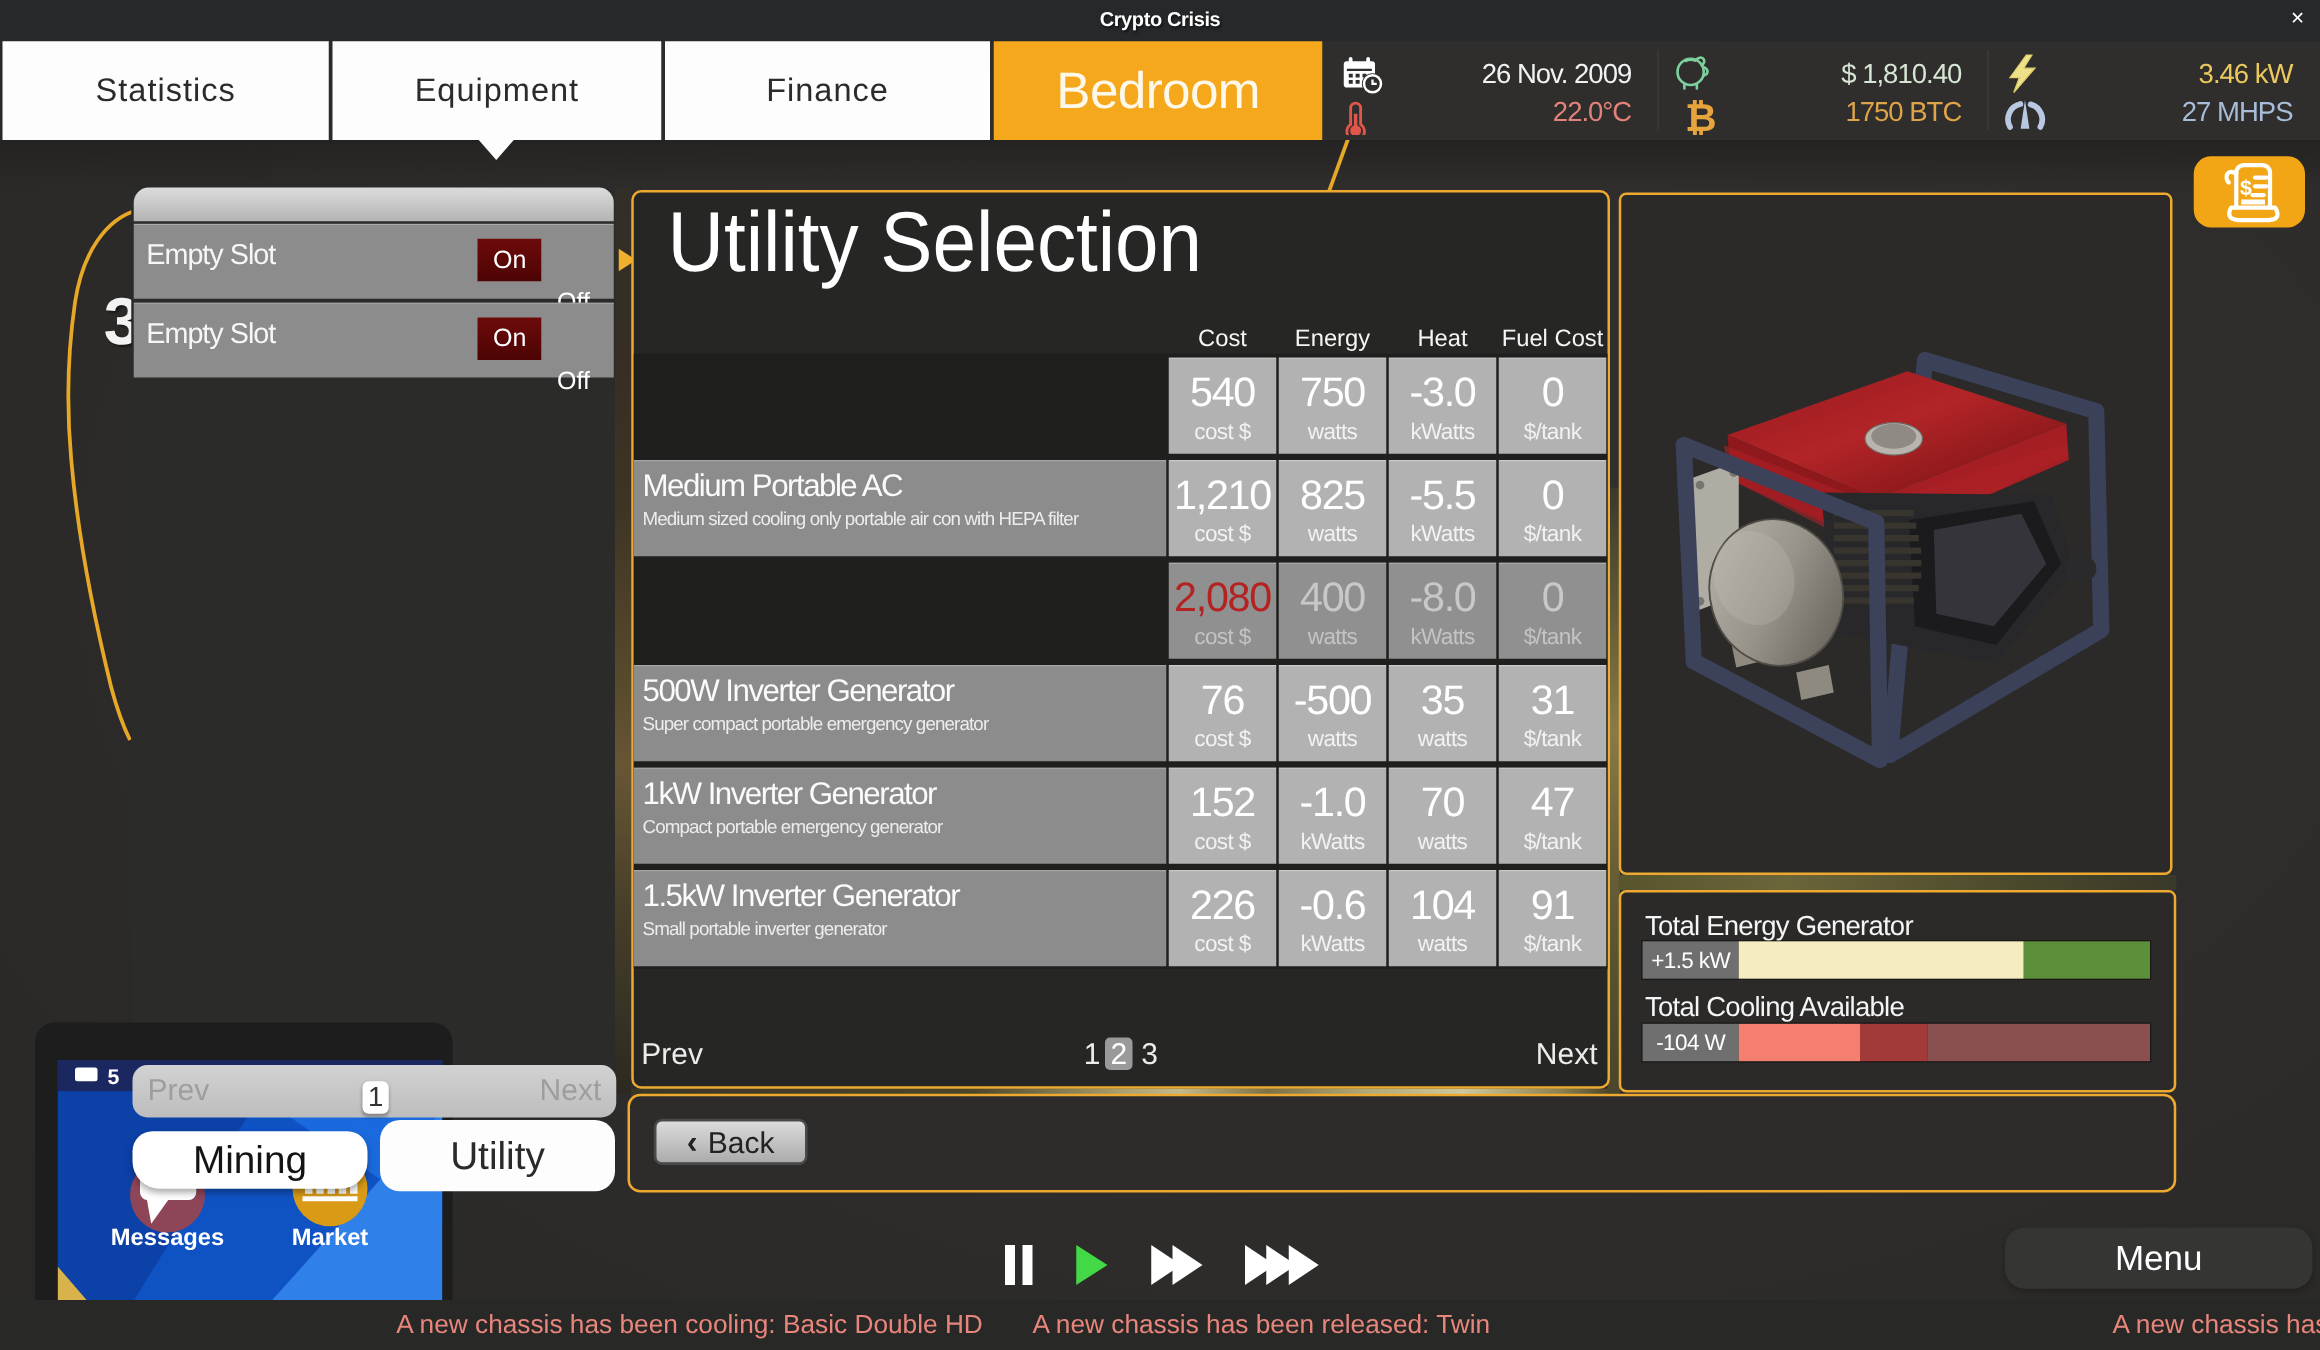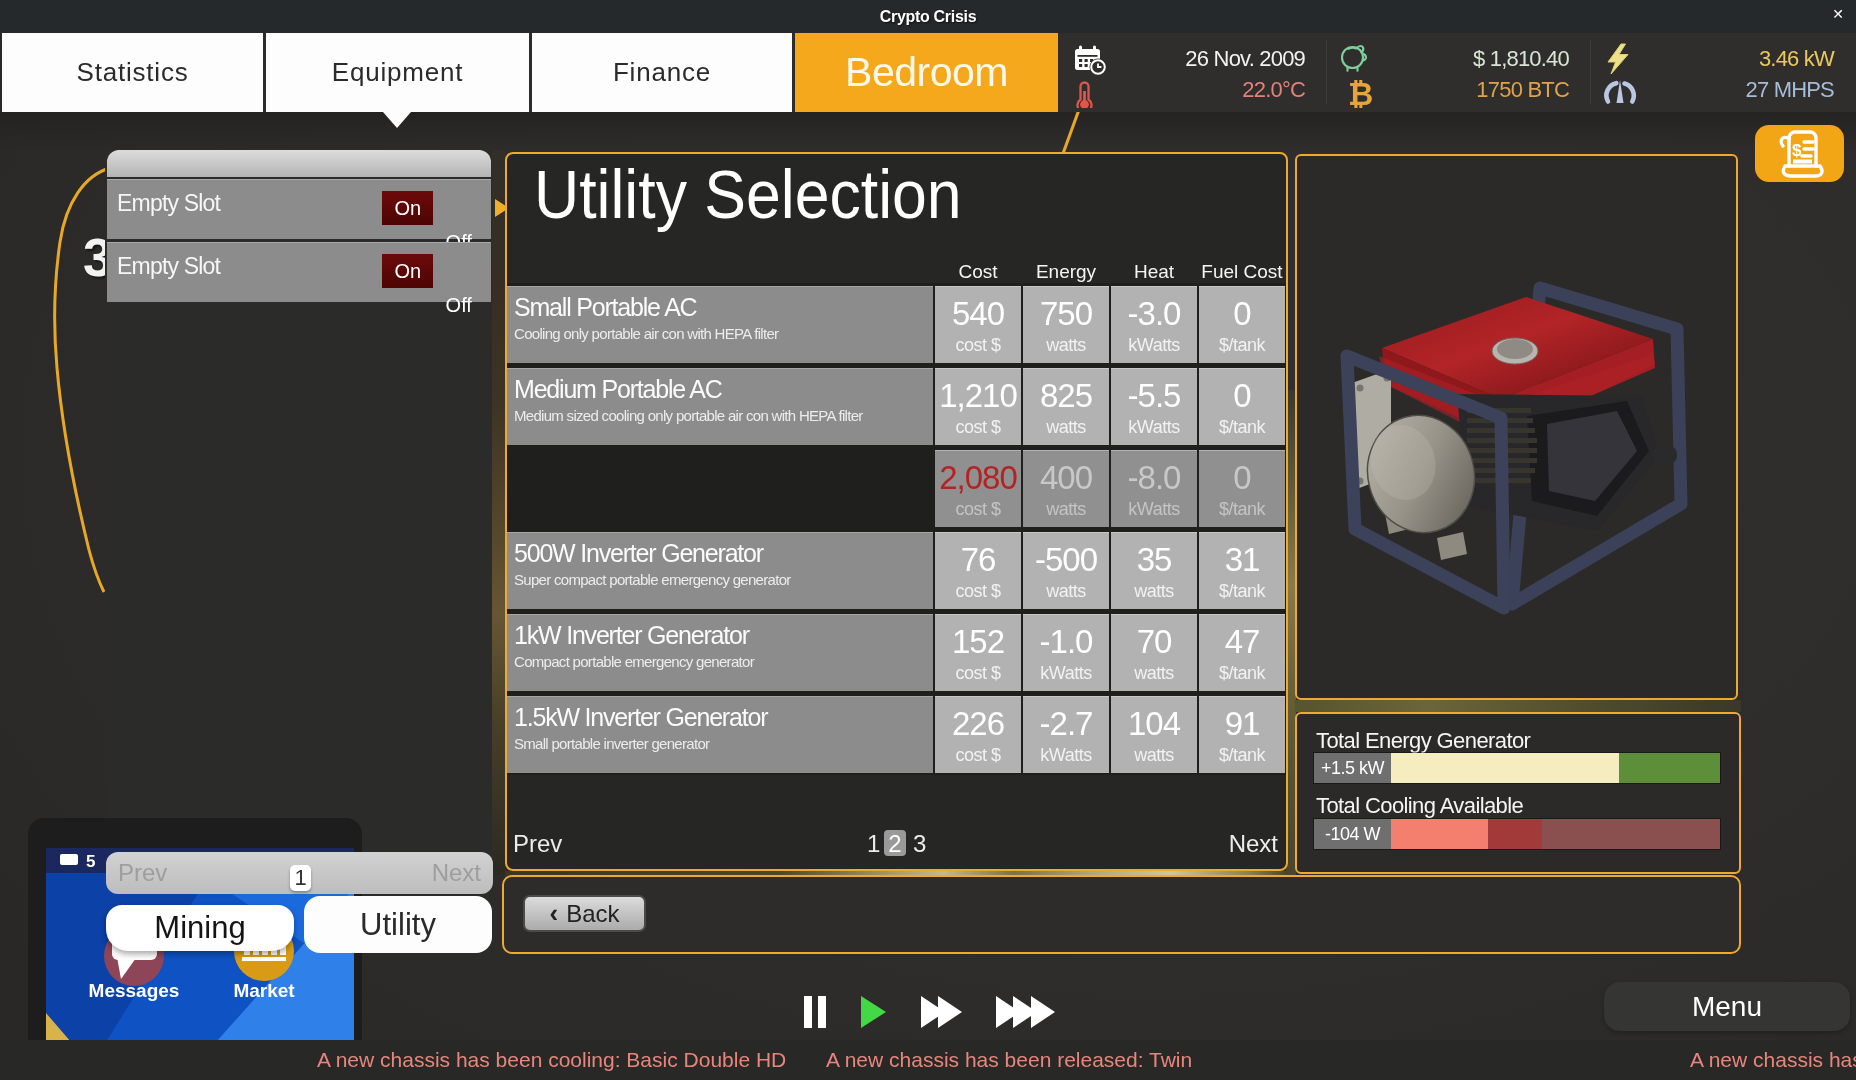--- a/index.html
+++ b/index.html
@@ -146,24 +146,20 @@
 
 <div class="abs" id="cpanel"></div>
 <div class="abs" id="ctitle">Utility Selection</div>
 <div class="abs colhead" style="left:935px; width:86px;">Cost</div>
 <div class="abs colhead" style="left:1023px; width:86px;">Energy</div>
 <div class="abs colhead" style="left:1111px; width:86px;">Heat</div>
 <div class="abs colhead" style="left:1199px; width:86px;">Fuel Cost</div>
 
 <div class="abs" style="left:507px; top:283px; width:779px; height:492px; background:#1f1f1e;"></div>
 <div class="abs row" style="top:286px;">
-  <div class="lcell">
-      <div class="title">Small Portable AC</div>
-      <div class="sub">Cooling only portable air con with HEPA filter</div>
-    </div>
   <div class="vcell c1">
       <span class="num">540</span>
       <span class="unit">cost $</span>
     </div>
   <div class="vcell c2">
       <span class="num">750</span>
       <span class="unit">watts</span>
     </div>
   <div class="vcell c3">
       <span class="num">-3.0</span>
@@ -261,21 +257,21 @@
 <div class="abs row" style="top:696px;">
   <div class="lcell">
       <div class="title">1.5kW Inverter Generator</div>
       <div class="sub">Small portable inverter generator</div>
     </div>
   <div class="vcell c1">
       <span class="num">226</span>
       <span class="unit">cost $</span>
     </div>
   <div class="vcell c2">
-      <span class="num">-2.7</span>
+      <span class="num">-0.6</span>
       <span class="unit">kWatts</span>
     </div>
   <div class="vcell c3">
       <span class="num">104</span>
       <span class="unit">watts</span>
     </div>
   <div class="vcell c4">
       <span class="num">91</span>
       <span class="unit">$/tank</span>
     </div>

